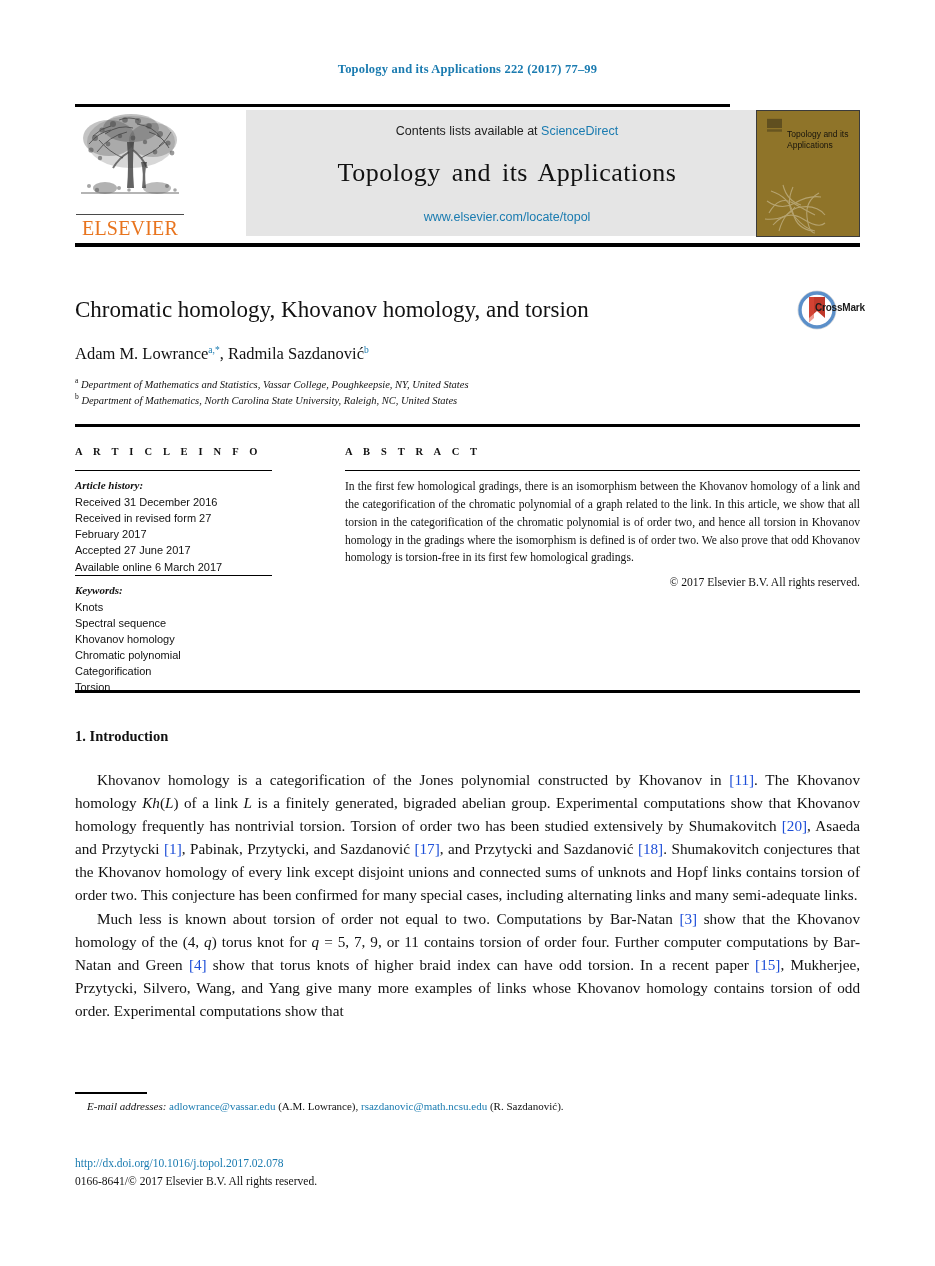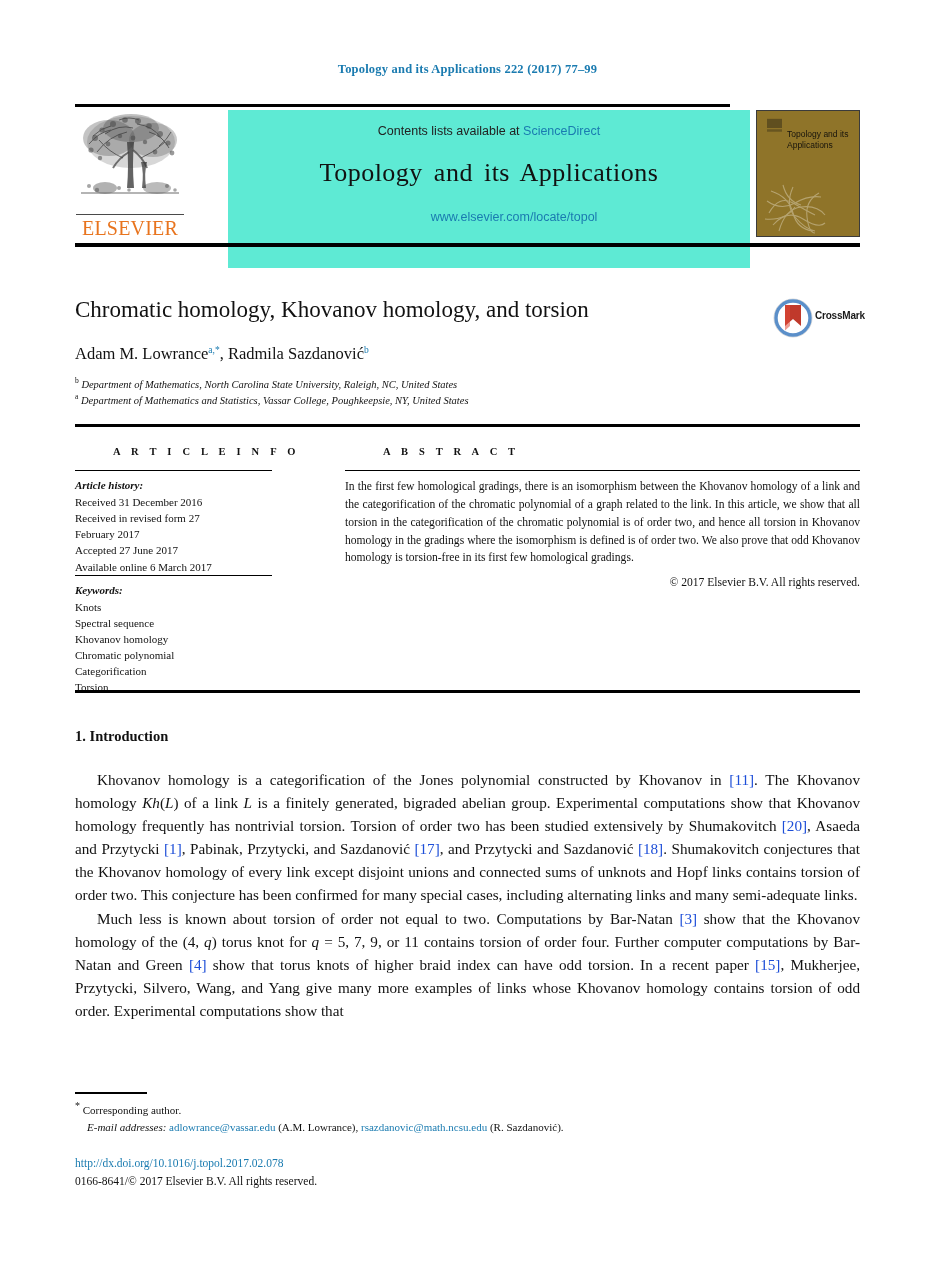--- a/index.html
+++ b/index.html
@@ -92,23 +92,23 @@
   }
   .elsevier-bar {
     position: absolute;
     left: 1px; bottom: 25px;
     width: 108px; height: 1.5px;
     background: #4a4a4a;
   }
 
   .mast-box {
     position: absolute;
-    left: 153px; top: 2px;
-    width: 522px; height: 158px;
-    background: #5eead4;
+    left: 171px; top: 2px;
+    width: 522px; height: 126px;
+    background: #e5e5e5;
   }
   .mast-contents {
     position: absolute;
     top: 14px; left: 0; width: 522px;
     text-align: center;
     font-family: "Liberation Sans", sans-serif;
     font-size: 12.5px;
     color: #222;
   }
   .mast-contents .sd {
@@ -124,21 +124,20 @@
     letter-spacing: .5px;
     word-spacing: 4px;
   }
   .mast-url {
     position: absolute;
     top: 100px; left: 0; width: 522px;
     text-align: center;
     font-family: "Liberation Sans", sans-serif;
     font-size: 12.5px;
     color: #1a7bb0;
-    margin-left: 25px;
   }
 
   
   .cover {
     position: absolute;
     left: 681px; top: 2px;
     width: 104px; height: 127px;
     background: #8f7429;
     border: 1px solid #3b3b3b;
     box-sizing: border-box;
@@ -201,42 +200,41 @@
   }
   .affils sup {
     font-style: normal;
     font-size: 7.5px;
     vertical-align: super;
   }
 
   
   .crossmark {
     position: absolute;
-    left: 773px; top: 298px;
-    width: 88px; height: 40px;
+    left: 773px; top: 290px;
+    width: 88px; height: 40px; text-align: center;
   }
   .crossmark-text {
     position: absolute;
     left: 42px; top: 12px;
     font-family: "Liberation Sans", sans-serif;
     font-weight: bold;
     font-size: 10px;
     color: #1a1a1a;
     letter-spacing: -.2px;
   }
 
   
   .col-head {
     position: absolute;
     font-family: "Liberation Serif", serif;
     font-size: 10.5px;
     font-weight: bold;
     letter-spacing: 4.2px;
     color: #111;
-    margin-left: 38px;
   }
   .head-info { left: 75px; top: 446px; }
   .head-abs  { left: 345px; top: 446px; }
 
   .info-col {
     position: absolute;
     left: 75px; top: 470px;
     width: 200px;
   }
   .info-rule {
@@ -246,21 +244,21 @@
   }
   .info-label {
     font-family: "Liberation Serif", serif;
     font-style: italic;
     font-weight: bold;
     font-size: 11px;
     line-height: 1.5;
     color: #111;
   }
   .info-line {
-    font-family: Liberation Serif, serif;
+    font-family: Liberation Sans, sans-serif;
     font-size: 11px;
     line-height: 1.47;
     color: #111;
   }
 
   .keywords-block { }
 
   .abs-col {
     position: absolute;
     left: 345px; top: 470px;
@@ -427,22 +425,22 @@
         </g>
       </svg>
     </div>
   </div>
 
   <div class="rule-mast-bottom"></div>
 
   <div class="article-title">Chromatic homology, Khovanov homology, and torsion</div>
   <div class="authors">Adam M. Lowrance<sup>a,*</sup>, Radmila Sazdanović<sup>b</sup></div>
   <div class="affils">
+    <div><sup>a</sup> <span>Department of Mathematics and Statistics, Vassar College, Poughkeepsie, NY, United States</span></div>
     <div><sup>b</sup> <span>Department of Mathematics, North Carolina State University, Raleigh, NC, United States</span></div>
-    <div><sup>a</sup> <span>Department of Mathematics and Statistics, Vassar College, Poughkeepsie, NY, United States</span></div>
   </div>
 
   <div class="crossmark">
     <svg width="40" height="40" viewBox="0 0 40 40">
       <circle cx="20" cy="20" r="19" fill="#ffffff" stroke="#d8d8d8" stroke-width="1"></circle>
       <circle cx="20" cy="20" r="17" fill="none" stroke="#5b8fc9" stroke-width="3.4"></circle>
       <path d="M12 7 h16 v21 l-8 -7 l-8 7 z" fill="#c0392b"></path>
       <path d="M12 7 h5 v21 l-5 4.5 z" fill="#e04a39" opacity=".55"></path>
     </svg>
     <div class="crossmark-text">CrossMark</div>
@@ -483,24 +481,20 @@
   <div class="rule-info-bottom"></div>
 
   <div class="section-head">1. Introduction</div>
   <div class="body-text">
     <p>Khovanov homology is a categorification of the Jones polynomial constructed by Khovanov in <span class="cite">[11]</span>. The Khovanov homology <span class="mathit">Kh</span>(<span class="mathit">L</span>) of a link <span class="mathit">L</span> is a finitely generated, bigraded abelian group. Experimental computations show that Khovanov homology frequently has nontrivial torsion. Torsion of order two has been studied extensively by Shumakovitch <span class="cite">[20]</span>, Asaeda and Przytycki <span class="cite">[1]</span>, Pabinak, Przytycki, and Sazdanović <span class="cite">[17]</span>, and Przytycki and Sazdanović <span class="cite">[18]</span>. Shumakovitch conjectures that the Khovanov homology of every link except disjoint unions and connected sums of unknots and Hopf links contains torsion of order two. This conjecture has been confirmed for many special cases, including alternating links and many semi-adequate links.</p>
     <p>Much less is known about torsion of order not equal to two. Computations by Bar-Natan <span class="cite">[3]</span> show that the Khovanov homology of the (4, <span class="mathit">q</span>) torus knot for <span class="mathit">q</span> = 5, 7, 9, or 11 contains torsion of order four. Further computer computations by Bar-Natan and Green <span class="cite">[4]</span> show that torus knots of higher braid index can have odd torsion. In a recent paper <span class="cite">[15]</span>, Mukherjee, Przytycki, Silvero, Wang, and Yang give many more examples of links whose Khovanov homology contains torsion of odd order. Experimental computations show that</p>
   </div>
 
   <div class="rule-foot"></div>
   <div class="footnotes">
-    <div>
-      <span class="fn-star">*</span>
-      <span>Corresponding author.</span>
-    </div>
     <div class="fn-indent">
       <span class="fn-label">E-mail addresses:</span>
       <span class="link">adlowrance@vassar.edu</span>
       <span>(A.M. Lowrance),</span>
       <span class="link">rsazdanovic@math.ncsu.edu</span>
       <span>(R. Sazdanović).</span>
     </div>
   </div>
 
   <div class="imprint">

